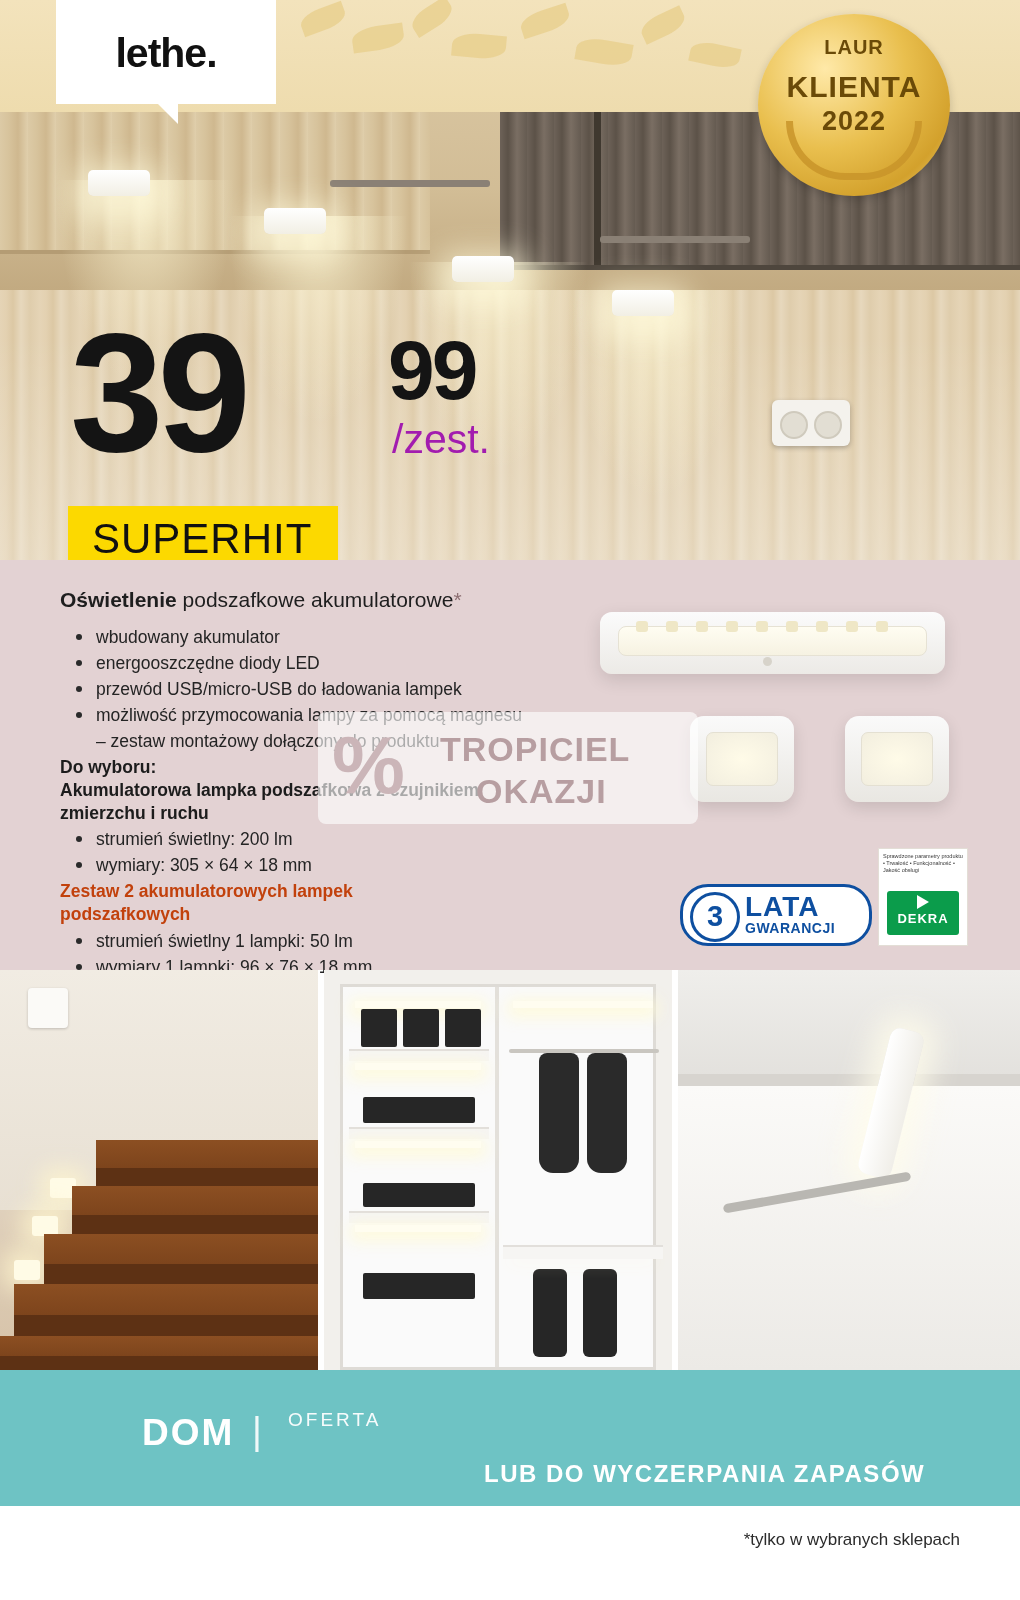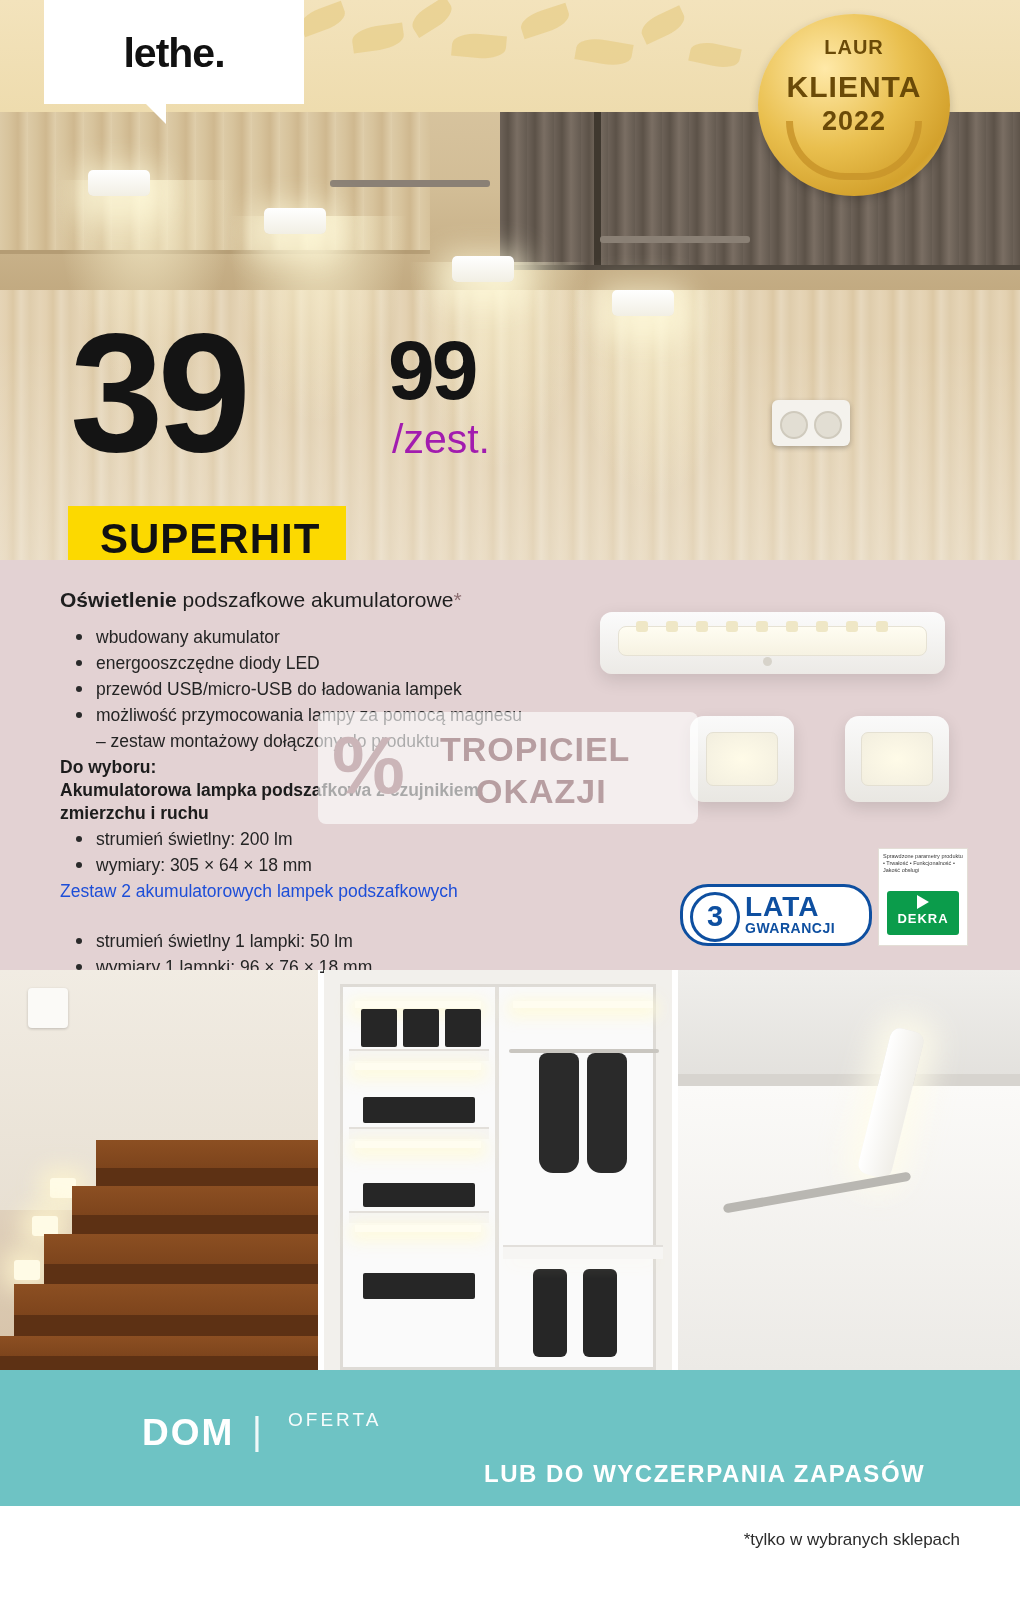--- a/index.html
+++ b/index.html
@@ -131,22 +131,22 @@
     border-bottom: 7px solid #c9952a;
     border-left: 7px solid #c9952a;
     border-right: 7px solid #c9952a;
     border-radius: 0 0 90px 90px;
     opacity: .85;
   }
 
   
   .logo-box {
     position: absolute;
-    left: 44px; top: 0;
-    width: 260px; height: 104px;
+    left: 56px; top: 0;
+    width: 220px; height: 104px;
     background: #ffffff;
   }
   .logo-box:after {
     content: "";
     position: absolute;
     left: 100px; bottom: -20px;
     border-left: 22px solid transparent;
     border-right: 0 solid transparent;
     border-top: 22px solid #ffffff;
   }
@@ -185,23 +185,23 @@
     font-size: 41px;
     font-weight: 400;
     color: #a21caf;
   }
   .superhit {
     position: absolute;
     left: 68px; top: 506px;
     background: #fcd900;
     color: #111;
     font-size: 42px;
-    font-weight: bold;
+    font-weight: normal;
     letter-spacing: 1px;
-    padding: 9px 26px 11px 32px;
+    padding: 9px 26px 11px 24px;
     text-align: right;
   }
 
   
   .desc {
     position: absolute;
     left: 0; top: 560px;
     width: 1020px; height: 410px;
     background: #e3d2d3;
   }
@@ -235,21 +235,21 @@
   ul.bullets li.nodot { padding-left: 36px; }
   ul.bullets li.nodot:before { display: none; }
   .b1 { position: absolute; left: 60px; top: 64px; width: 520px; }
   .sub1 {
     position: absolute; left: 60px; top: 196px;
     font-size: 17.5px; font-weight: bold; color: #1c1c1c; line-height: 23px;
   }
   .b2 { position: absolute; left: 60px; top: 266px; width: 470px; }
   .sub2 {
     position: absolute; left: 60px; top: 320px;
-    font-size: 17.5px; font-weight: normal; color: #1d4ed8; line-height: 23px;
+    font-size: 17.5px; font-weight: bold; color: #c2410c; line-height: 23px;
   }
   .b3 { position: absolute; left: 60px; top: 368px; width: 470px; }
 
   
   .lamp-long {
     position: absolute;
     left: 600px; top: 612px;
     width: 345px; height: 62px;
     background: linear-gradient(180deg, #fbfbfb 0%, #eceae6 100%);
     border-radius: 12px;

